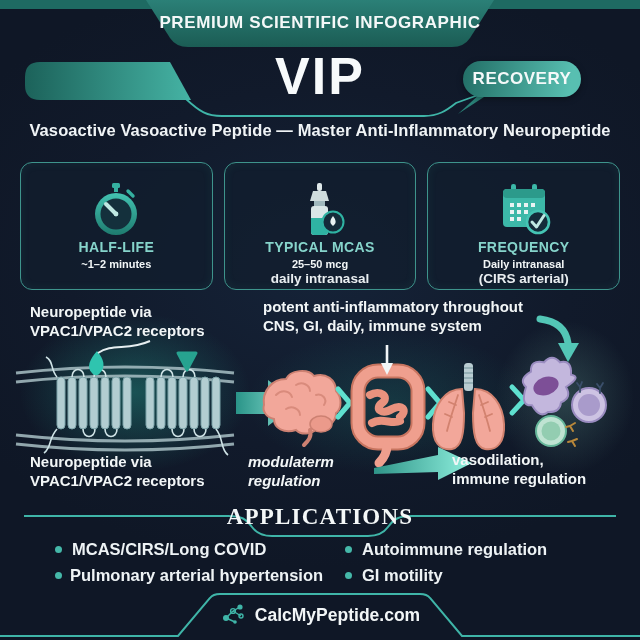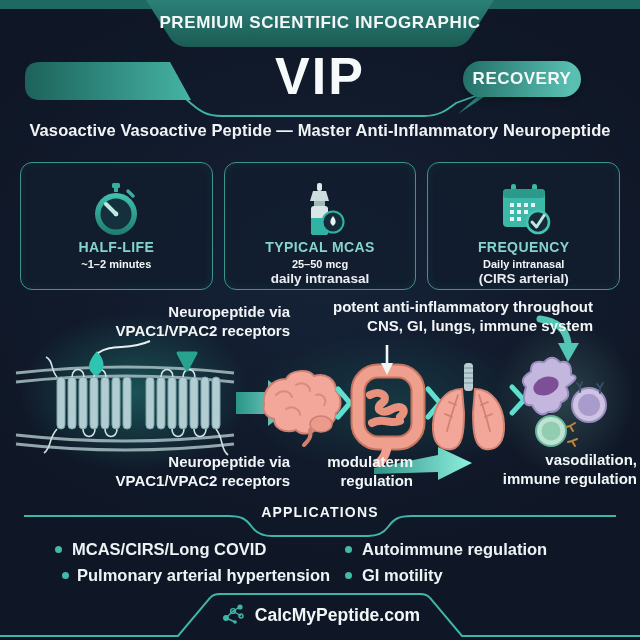--- a/index.html
+++ b/index.html
@@ -35,33 +35,33 @@
   .card-title{font-size:14px;font-weight:800;color:#86d4cb;letter-spacing:.4px;margin-top:1px;}
   .card-value{font-size:11px;font-weight:800;color:#f2f6f7;margin-top:3px;}
   .card-sub{font-size:13.5px;font-weight:700;color:#e9eef1;margin-top:1px;}
 
   
   .pathway{top:295px;left:0;width:640px;height:205px;}
   .glow{position:absolute;border-radius:50%;}
   .glow-receptor{left:15px;top:15px;width:240px;height:165px;background:radial-gradient(ellipse at center,rgba(45,212,180,.30) 0%,rgba(45,212,180,0) 68%);}
   .glow-organs{left:245px;top:35px;width:290px;height:145px;background:radial-gradient(ellipse at center,rgba(45,212,180,.15) 0%,rgba(45,212,180,0) 70%);}
   .glow-immune{left:495px;top:25px;width:140px;height:155px;background:radial-gradient(ellipse at center,rgba(150,235,205,.20) 0%,rgba(150,235,205,0) 70%);}
-  .pw-label{position:absolute;text-align:right;font-size:15px;font-weight:700;line-height:1.25;color:#f2f6f7;}
+  .pw-label{position:absolute;text-align:left;font-size:15px;font-weight:700;line-height:1.25;color:#f2f6f7;}
   .lbl-receptor-top{left:30px;top:8px;width:260px;}
   .lbl-effects-top{left:263px;top:3px;width:330px;}
   .lbl-receptor-bottom{left:30px;top:158px;width:260px;}
-  .lbl-center-bottom{left:248px;top:158px;width:165px;}
+  .lbl-center-bottom{left:248px;top:158px;width:165px;font-style:italic;}
   .lbl-right-bottom{left:452px;top:156px;width:185px;}
 
   
   .apps-divider{top:503px;left:0;}
-  .apps-heading{top:504px;font-size:14px;font-weight:800;letter-spacing:1.2px;color:#f4f8f8;}
+  .apps-heading{top:504px;font-size:23px;font-weight:800;letter-spacing:1.2px;color:#f4f8f8;font-family:Liberation Serif, serif;}
   .app-item{position:absolute;display:flex;align-items:center;gap:10px;font-size:16.5px;font-weight:700;color:#eef3f5;}
   .app-dot{width:7px;height:7px;border-radius:50%;background:#45b8a9;flex:none;}
-  .app-1{left:55px;top:540px;justify-content:space-between;} .app-2{left:62px;top:566px;gap:8px;}
+  .app-1{left:55px;top:540px;justify-content:space-between;} .app-2{left:55px;top:566px;gap:8px;}
   .app-3{left:345px;top:540px;} .app-4{left:345px;top:566px;}
 
   
   .footer-svg{top:592px;left:0;}
   .footer-content{top:602px;display:flex;align-items:center;justify-content:center;gap:9px;left:0;right:0;}
   .site-name{font-size:17.5px;font-weight:700;color:#f2f6f7;}
 </style>
 </head>
 <body>
 
@@ -292,21 +292,21 @@
         <path d="M540,24 C556,26 566,34 568,48" fill="none" stroke="#53c6b6" stroke-width="7" stroke-linecap="round"></path>
         <polygon points="558,48 579,48 568,67" fill="#53c6b6"></polygon>
       </g>
 
       <path d="M374,173 L438,160 L438,152 L472,168 L438,185 L438,177 L374,179 Z" fill="url(#arrowGrad2)"></path>
     </svg>
 
     <div class="pw-label lbl-receptor-top preline">Neuropeptide via
 VPAC1/VPAC2 receptors</div>
     <div class="pw-label lbl-effects-top preline">potent anti-inflammatory throughout
-CNS, GI, lungs, immune system</div>
+CNS, GI, daily, immune system</div>
     <div class="pw-label lbl-receptor-bottom preline">Neuropeptide via
 VPAC1/VPAC2 receptors</div>
     <div class="pw-label lbl-center-bottom preline">modulaterm
 regulation</div>
     <div class="pw-label lbl-right-bottom preline">vasodilation,
 immune regulation</div>
   </div>
 
   <svg class="abs apps-divider" width="640" height="40">
     <path d="M24,13 L228,13 C242,13 246,16 252,24 C257,31 263,33 272,33 L368,33 C377,33 383,31 388,24 C394,16 398,13 412,13 L616,13" fill="none" stroke="#3fb5a8" stroke-width="2"></path>

